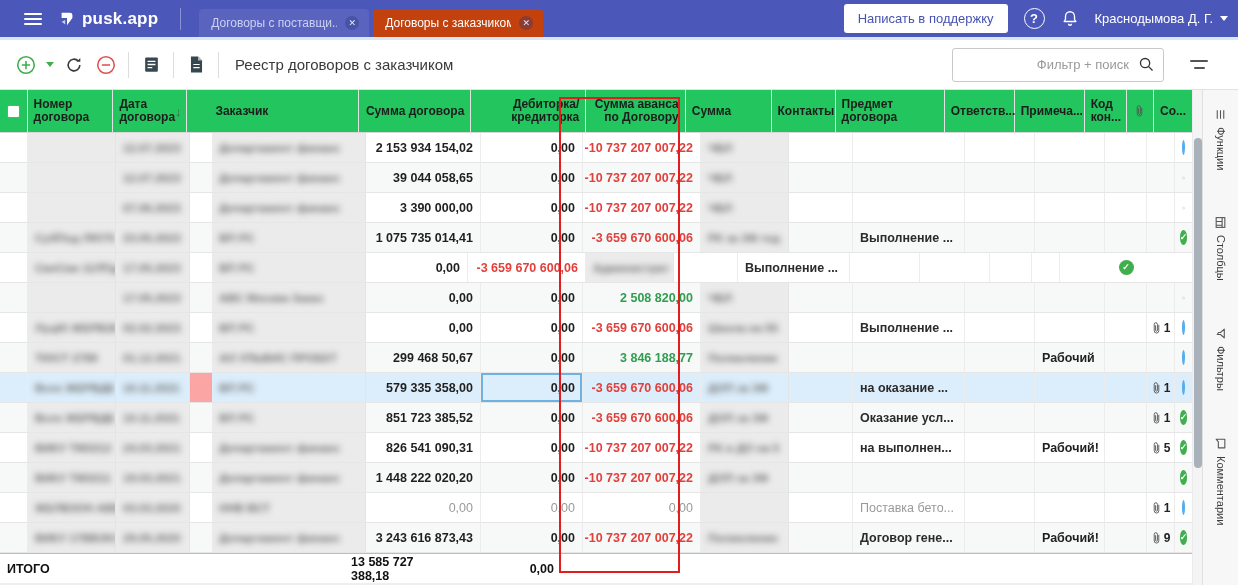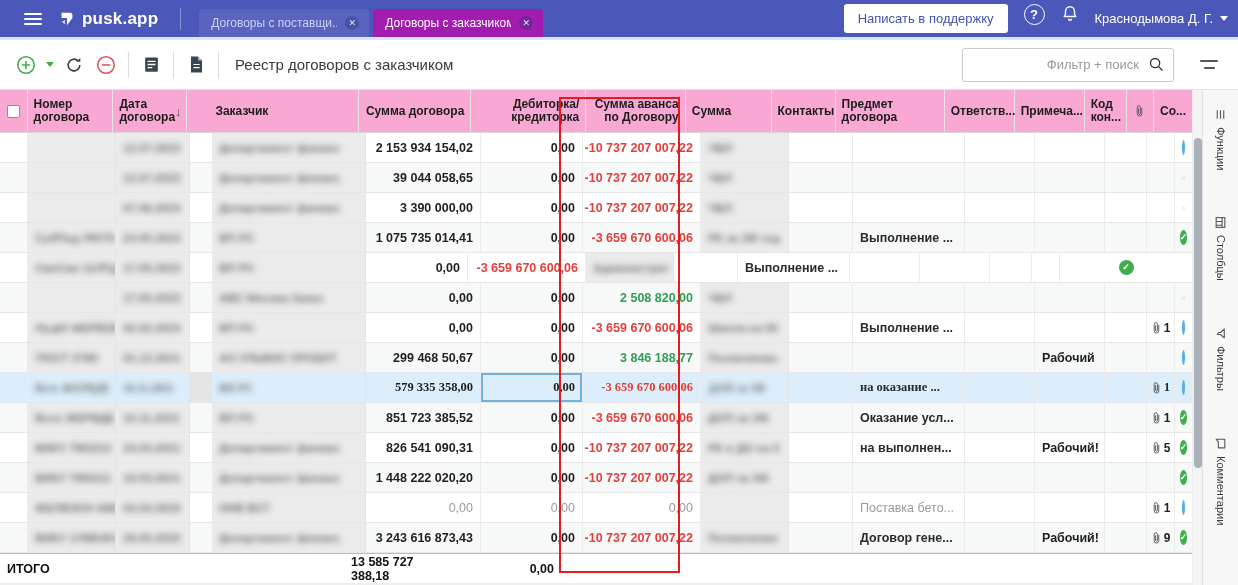--- a/index.html
+++ b/index.html
@@ -7,54 +7,54 @@
 
   
   .topnav { height:37px; background:#4c57ba; display:flex; align-items:center; padding:0 10px 0 24px; color:#fff; }
   .navstrip { height:3px; background:#d8e7f6; }
   .burger { width:18px; display:flex; flex-direction:column; gap:3px; cursor:pointer; margin-right:16px; }
   .burger span { height:2px; background:#fff; border-radius:1px; }
   .logo { display:flex; align-items:center; gap:6px; font-weight:bold; font-size:17px; letter-spacing:.2px; }
   .nav-div { width:1px; height:22px; background:rgba(255,255,255,.35); margin:0 18px 0 22px; }
   .tabs { display:flex; align-self:flex-end; gap:4px; }
   .tab { display:flex; align-items:center; gap:8px; height:28px; padding:0 10px 0 12px; font-size:12px; color:#ccd2f3; background:rgba(255,255,255,.08); border-radius:4px 4px 0 0; cursor:pointer; max-width:170px; }
-  .tab.active { background:#a21caf; color:#fff; }
+  .tab.active { background:#c2410c; color:#fff; }
   .tab .x { width:14px; height:14px; border-radius:50%; background:rgba(40,48,120,.35); color:#dfe3ff; font-size:9px; line-height:14px; text-align:center; flex:0 0 auto; }
   .tab .lbl { white-space:nowrap; overflow:hidden; }
-  .nav-right { margin-left:auto; display:flex; gap:16px; }
+  .nav-right { margin-left:auto; display:flex; align-items:center; gap:16px; }
   .support-btn { background:#fff; color:#4653b0; font-size:13px; padding:7px 14px; border:none; border-radius:3px; cursor:pointer; font-family:inherit; }
   .help { width:21px; height:21px; border:1.5px solid #fff; border-radius:50%; font-size:13px; font-weight:bold; text-align:center; line-height:19px; cursor:pointer; }
   .user { display:flex; align-items:center; gap:7px; font-size:13px; cursor:pointer; }
   .caret { width:0; height:0; border-left:4px solid transparent; border-right:4px solid transparent; border-top:5px solid #fff; }
 
   
-  .toolbar { height:50px; display:flex; align-items:center; padding:0 14px 0 10px; border-bottom:1px solid #e2e2e2; background:#fff; }
+  .toolbar { height:50px; display:flex; align-items:center; padding:0 24px 0 10px; border-bottom:1px solid #e2e2e2; background:#fff; }
   .tb-ico { width:26px; height:26px; display:flex; align-items:center; justify-content:center; cursor:pointer; margin:0 3px; }
   .tb-sep { width:1px; height:26px; background:#ddd; margin:0 6px; }
   .caret-green { width:0; height:0; border-left:4px solid transparent; border-right:4px solid transparent; border-top:5px solid #3fae4c; cursor:pointer; margin:0 4px; }
   .view-title { font-size:15px; color:#3a3a3a; margin-left:10px; }
   .searchbox { position:relative; margin-left:auto; }
   .searchbox input { width:212px; height:34px; border:1px solid #c9c9c9; border-radius:3px; font-family:inherit; font-size:13px; text-align:right; padding:0 34px 0 10px; color:#444; outline:none; }
   .searchbox input::placeholder { color:#9a9a9a; }
   .searchbox svg { position:absolute; right:9px; top:8px; }
   .adjust { margin:0 6px 0 26px; cursor:pointer; display:flex; flex-direction:column; gap:5px; align-items:center; }
   .adjust i { display:block; height:2px; background:#555; border-radius:1px; }
 
   
   .main { display:flex; height:495px; position:relative; }
   .grid-wrap { position:relative; flex:1; overflow:hidden; background:#fff; }
 
-  .hrow { display:flex; height:43px; border-bottom:1px solid #d8d8d8; background:#f9a8d4; }
+  .hrow { display:flex; height:43px; border-bottom:1px solid #d8d8d8; background:#22c55e; }
   .hcell { display:flex; align-items:center; font-size:12px; font-weight:bold; color:#1d1d1d; line-height:13px; padding:0 6px; border-right:1px solid #e3e3e3; cursor:pointer; }
   .hcell.r { justify-content:flex-end; text-align:right; }
   .chk { width:13px; height:13px; border:1.5px solid #8f8f8f; border-radius:2px; background:#fff; }
 
   .brow { display:flex; height:30px; border-bottom:1px solid #e6e6e6; background:#fff; }
   .brow.alt { background:#f7f8f8; }
-  .brow.selected { background:#e5e5e5;font-family:Liberation Serif, serif; }
+  .brow.selected { background:#fca5a5; }
   .bcell { display:flex; align-items:center; font-size:12.5px; font-weight:bold; color:#1f1f1f; padding:0 7px; border-right:1px solid #ececec; overflow:hidden; white-space:nowrap; }
   .bcell.r { justify-content:flex-end; }
   .bcell.redacted { background:#ebebeb; border-right-color:#e4e4e4; }
   .brow.selected .bcell, .brow.selected .bcell.redacted { background:#dceefb; }
   .blurtxt { color:#6e6e6e; font-weight:bold; font-size:11.5px; filter:blur(3px); user-select:none; }
   .neg { color:#e2403c; }
   .pos { color:#2f9e4f; }
   .muted-cell { color:#9a9a9a !important; font-weight:normal !important; }
   .subj { color:#2b2b2b; }
   .cell-sel { box-shadow:inset 0 0 0 2px #6cb2e3; }

